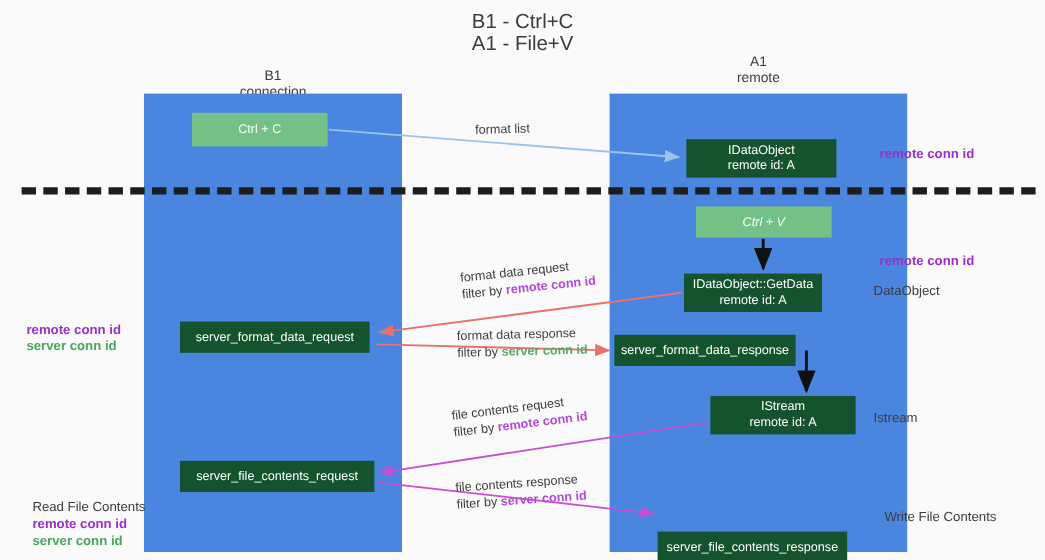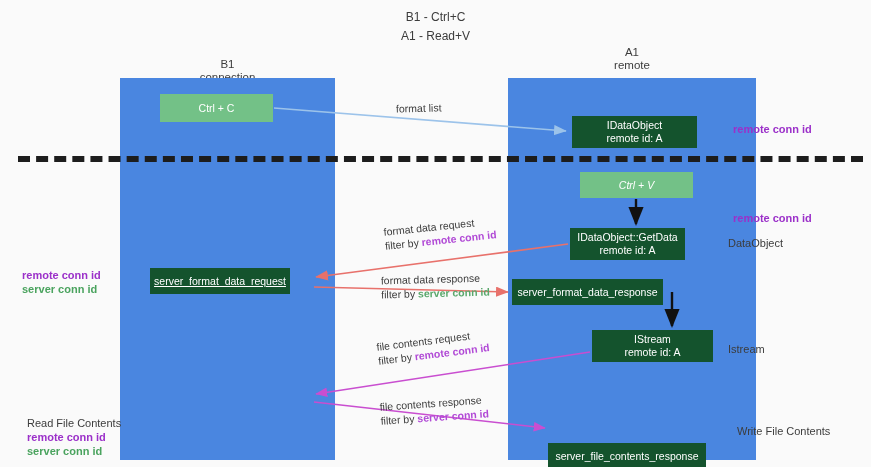--- a/index.html
+++ b/index.html
@@ -23,39 +23,39 @@
     font-size:11.5px;line-height:13px;
   }
   #hdr-b1{left:120px;top:58px;width:215px;}
   #hdr-a1{left:508px;top:46px;width:248px;}
   .lane-header .l1{display:block;}
   .lane-header .l2{display:block;}
 
   
   #title{
     position:absolute;left:0;top:8px;width:871px;
-    text-align:center;color:#3c3c3c;font-size:12px;line-height:19px;
+    text-align:center;color:#3c3c3c;font-size:17px;line-height:19px;
   }
   #title span{display:block;}
 
   
   .node{
     position:absolute;box-sizing:border-box;
     display:flex;flex-direction:column;align-items:center;justify-content:center;
     color:#ffffff;font-size:10.5px;line-height:13px;text-align:center;
   }
   .node .ln{display:block;white-space:nowrap;}
   .green{background:#73c187;}
   .orange{background:#14532d;}
 
   #n-ctrlc{left:160px;top:94px;width:113px;height:28px;}
   #n-idataobject{left:572px;top:116px;width:125px;height:32px;}
   #n-ctrlv{left:580px;top:172px;width:113px;height:26px;font-style:italic;}
   #n-getdata{left:570px;top:228px;width:115px;height:32px;}
-  #n-fmt-req{left:150px;top:268px;width:140px;height:26px;text-decoration:underline;}
+  #n-fmt-req{left:150px;top:268px;width:158px;height:26px;}
   #n-fmt-resp{left:512px;top:279px;width:151px;height:26px;}
   #n-istream{left:592px;top:330px;width:121px;height:32px;}
   #n-file-req{left:150px;top:384px;width:162px;height:26px;}
   #n-file-resp{left:548px;top:417px;width:158px;height:26px;margin-top:26px;}
 
   
   .ann{position:absolute;font-size:11px;line-height:14px;white-space:nowrap;}
   .ann .purple{color:#9b30c9;font-weight:bold;display:block;}
   .ann .green-t{color:#4aa35e;font-weight:bold;display:block;}
   .ann .plain{color:#3c3c3c;display:block;}
@@ -93,21 +93,21 @@
   svg#wires{position:absolute;left:0;top:0;width:871px;height:467px;
             pointer-events:none;}
 </style>
 </head>
 <body>
 
 <div id="stage">
 
   <div id="title">
     <span>B1 - Ctrl+C</span>
-    <span>A1 - Read+V</span>
+    <span>A1 - File+V</span>
   </div>
 
   <div id="hdr-b1" class="lane-header">
     <span class="l1">B1</span>
     <span class="l2">connection</span>
   </div>
   <div id="hdr-a1" class="lane-header">
     <span class="l1">A1</span>
     <span class="l2">remote</span>
   </div>
@@ -172,20 +172,23 @@
 
   <div id="n-fmt-resp" class="node orange">
     <span class="ln">server_format_data_response</span>
   </div>
 
   <div id="n-istream" class="node orange">
     <span class="ln">IStream</span>
     <span class="ln">remote id: A</span>
   </div>
 
+  <div id="n-file-req" class="node orange">
+    <span class="ln">server_file_contents_request</span>
+  </div>
 
   <div id="n-file-resp" class="node orange">
     <span class="ln">server_file_contents_response</span>
   </div>
 
   <div id="el-formatlist" class="elabel">
     <span class="row">format list</span>
   </div>
 
   <div id="el-fdreq" class="elabel">

